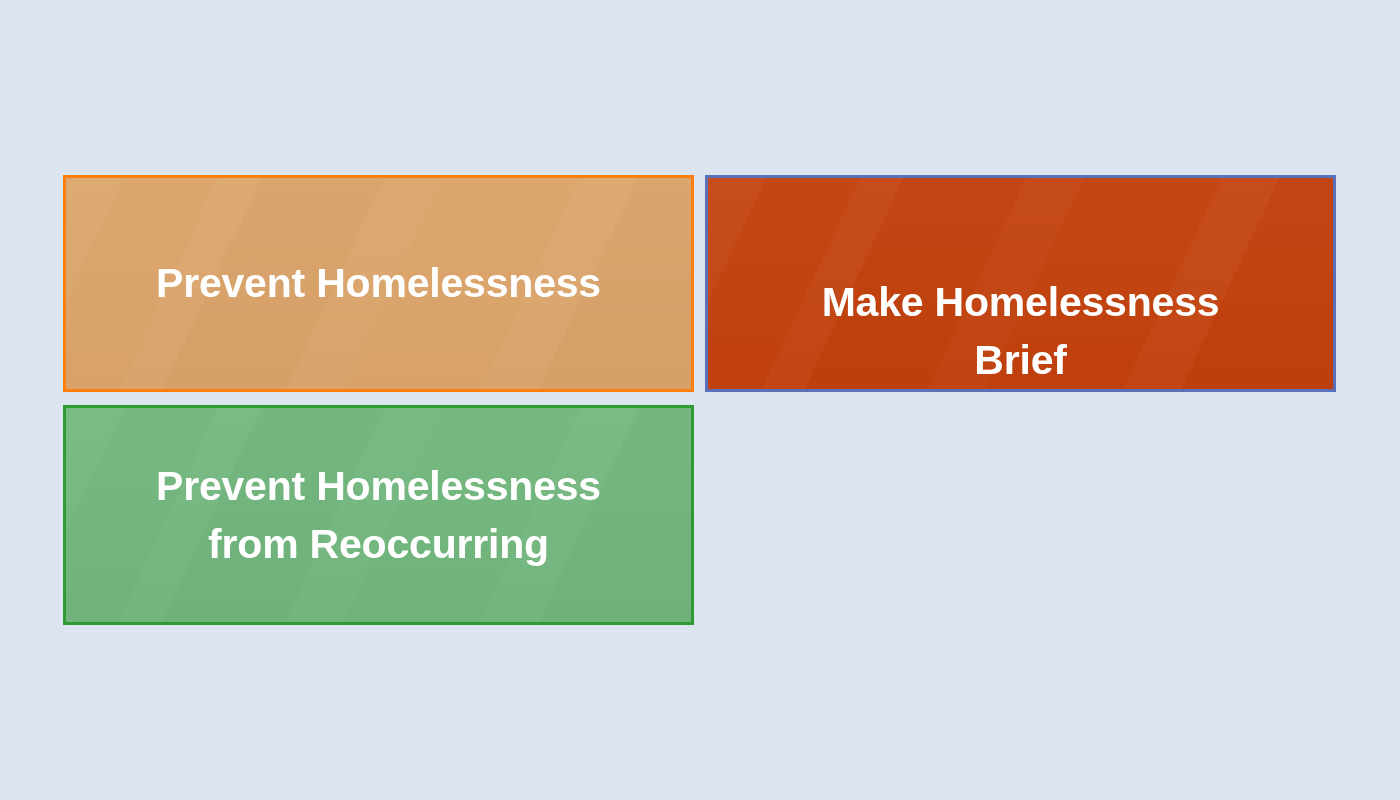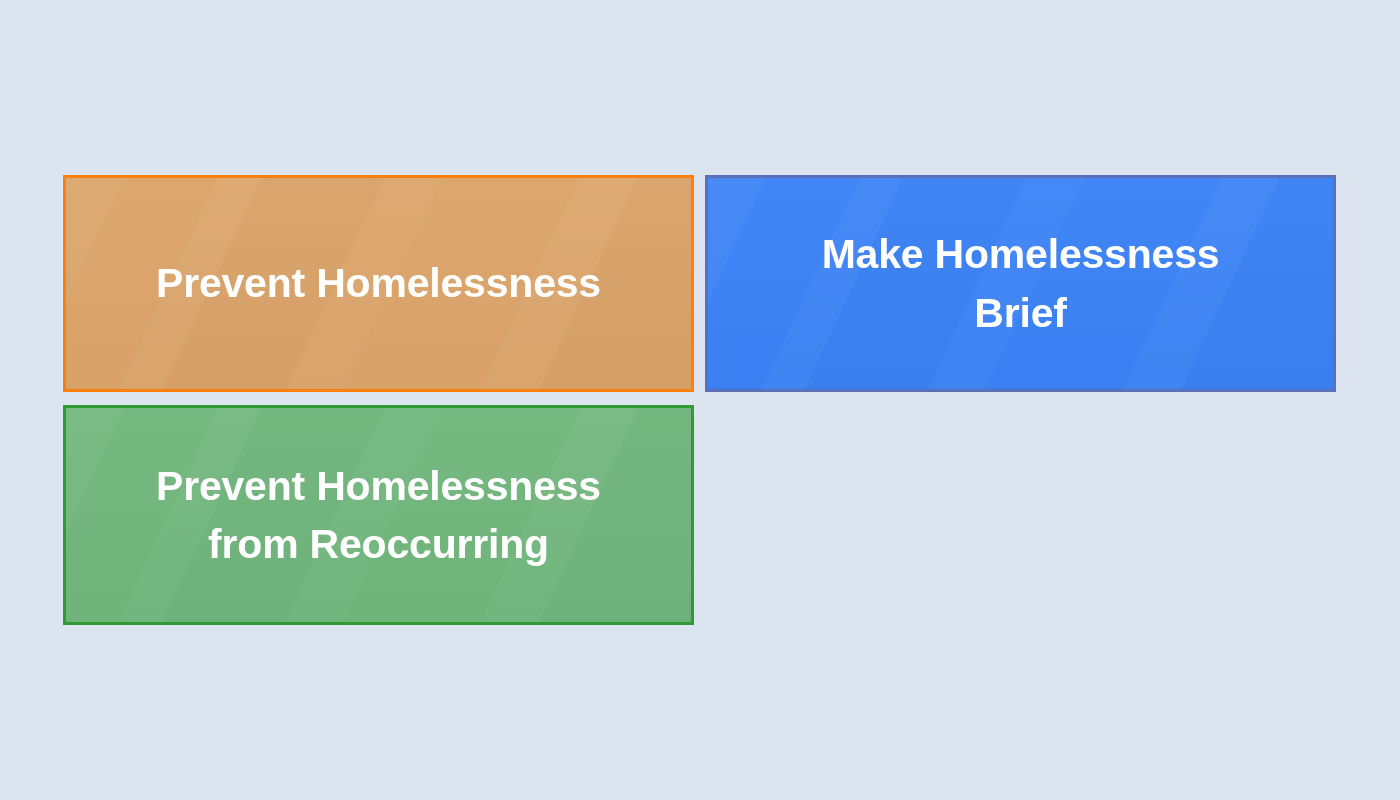--- a/index.html
+++ b/index.html
@@ -68,22 +68,23 @@
     letter-spacing: -0.2px;
     white-space: pre-line;
     padding: 0 26px;
   }
 
   .box-prevent-homelessness {
     background-color: #dba46a;
     border-color: #ff7f0e;
   }
   .box-make-homelessness-brief {
-    background-color: #3b82f6;
+    background-color: #c2410c;
     border-color: #5a70b8;
+    align-items: flex-end;
   }
   .box-prevent-reoccurring {
     background-color: #71b67d;
     border-color: #2f9b33;
   }
   .box-demand-effective-management {
     background-color: #84c0cf;
     border-color: #3189a8;
   }
 </style>

